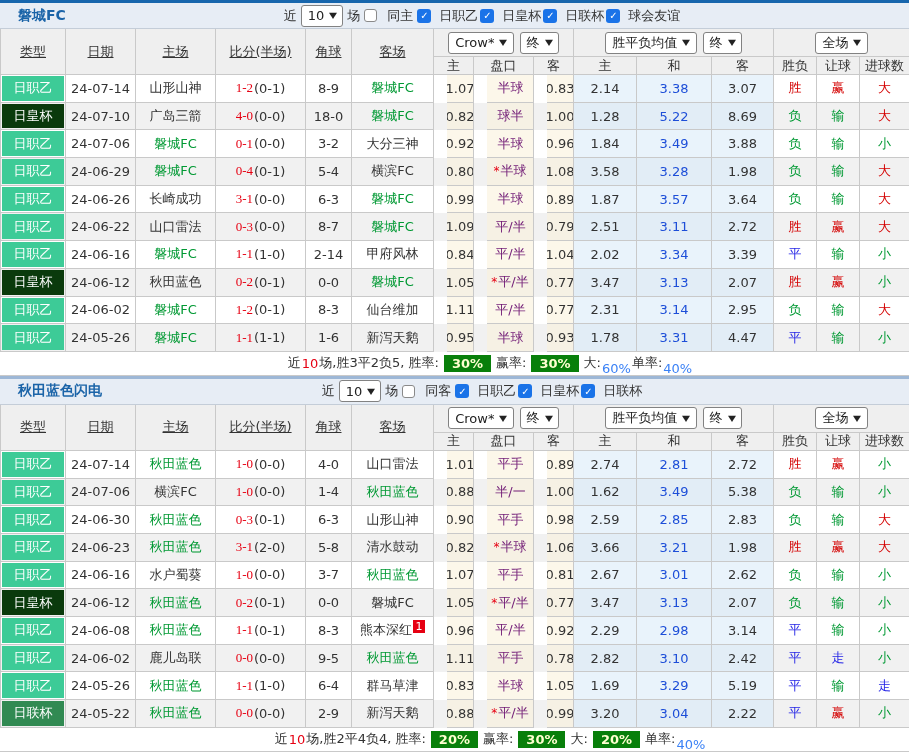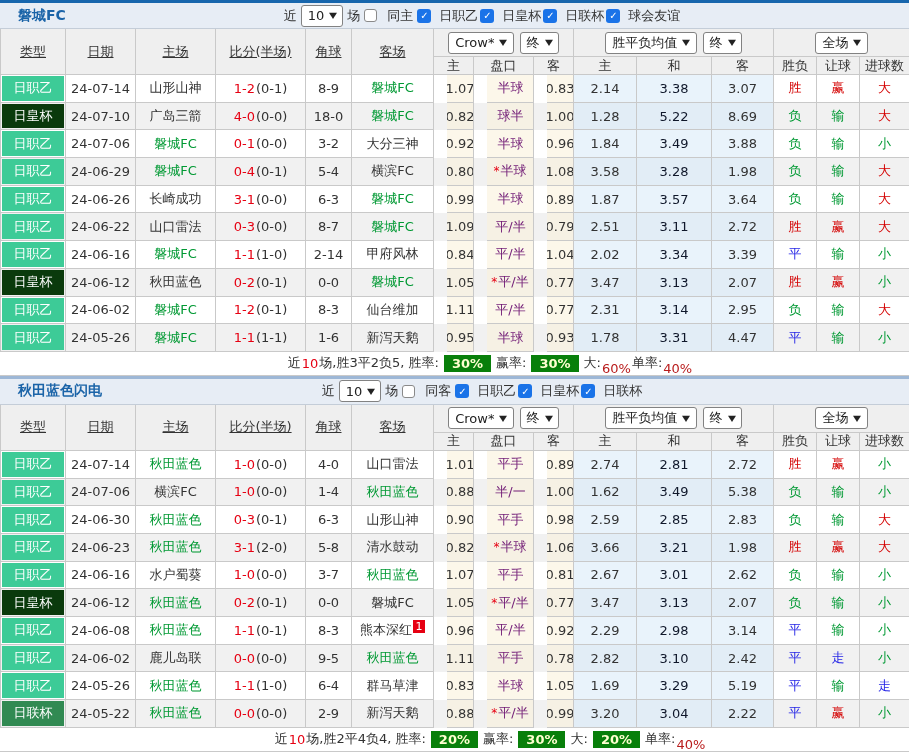--- a/index.html
+++ b/index.html
@@ -38,35 +38,35 @@
   .td{display:flex;align-items:center;justify-content:center;border-right:1px solid #c9c9c9;border-bottom:1px solid #c9c9c9;overflow:hidden;white-space:nowrap;}
   .td-type{padding:1px;}
   .badge{width:100%;height:100%;display:flex;align-items:center;justify-content:center;color:#fff;}
   .t-a{background:#3dcb97;}
   .t-b{background:#0a3a0c;}
   .t-c{background:#318a52;}
   .bg-cream{background:#fcf7ea;margin-left:13px;}
   .bg-blue{background:#e9f3fb;}
   .tr:nth-child(even) .bg-cream{background:#f6f1e4;}
   .tr:nth-child(even) .bg-blue{background:#e2edf6;}
-  .score-main{color:#e60012;}
+  .score-main{color:#e60012;font-family:Liberation Serif, serif;}
   .score-half{color:#333;margin-left:1px;}
   .ln{color:#701a75;}
   .star{color:#e60012;font-size:12px;margin-right:1px;}
-  .td-ed{color:#0f172a;}
+  .td-ed{color:#1d4ed8;}
   .c-r{color:#d40000;}
   .c-g{color:#009933;}
   .c-b{color:#2525e6;}
   .redcard{background:#e60012;color:#fff;font-size:11px;line-height:13px;min-width:12px;height:13px;display:inline-block;text-align:center;margin-left:1px;margin-top:-8px;}
 
   .tfoot{height:23px;display:flex;align-items:center;justify-content:center;padding-left:70px;background:#fff;}
   .tfoot span{display:inline-block;}
   .f-txt{margin:0 1px;}
   .f-red{color:#e60012;}
-  .f-blue{color:#b91c1c;margin-top:10px;}
+  .f-blue{color:#3b82f6;margin-top:10px;}
   .f-badge{background:#087f0a;color:#ffffd0;font-weight:bold;padding:1px 8px;margin:0 4px;}
 </style>
 </head>
 <body>
 
 <div class="topbar"></div>
 <div id="sections">
   <div class="section">
     <div class="title-row">
       <span class="title">磐城FC</span>

